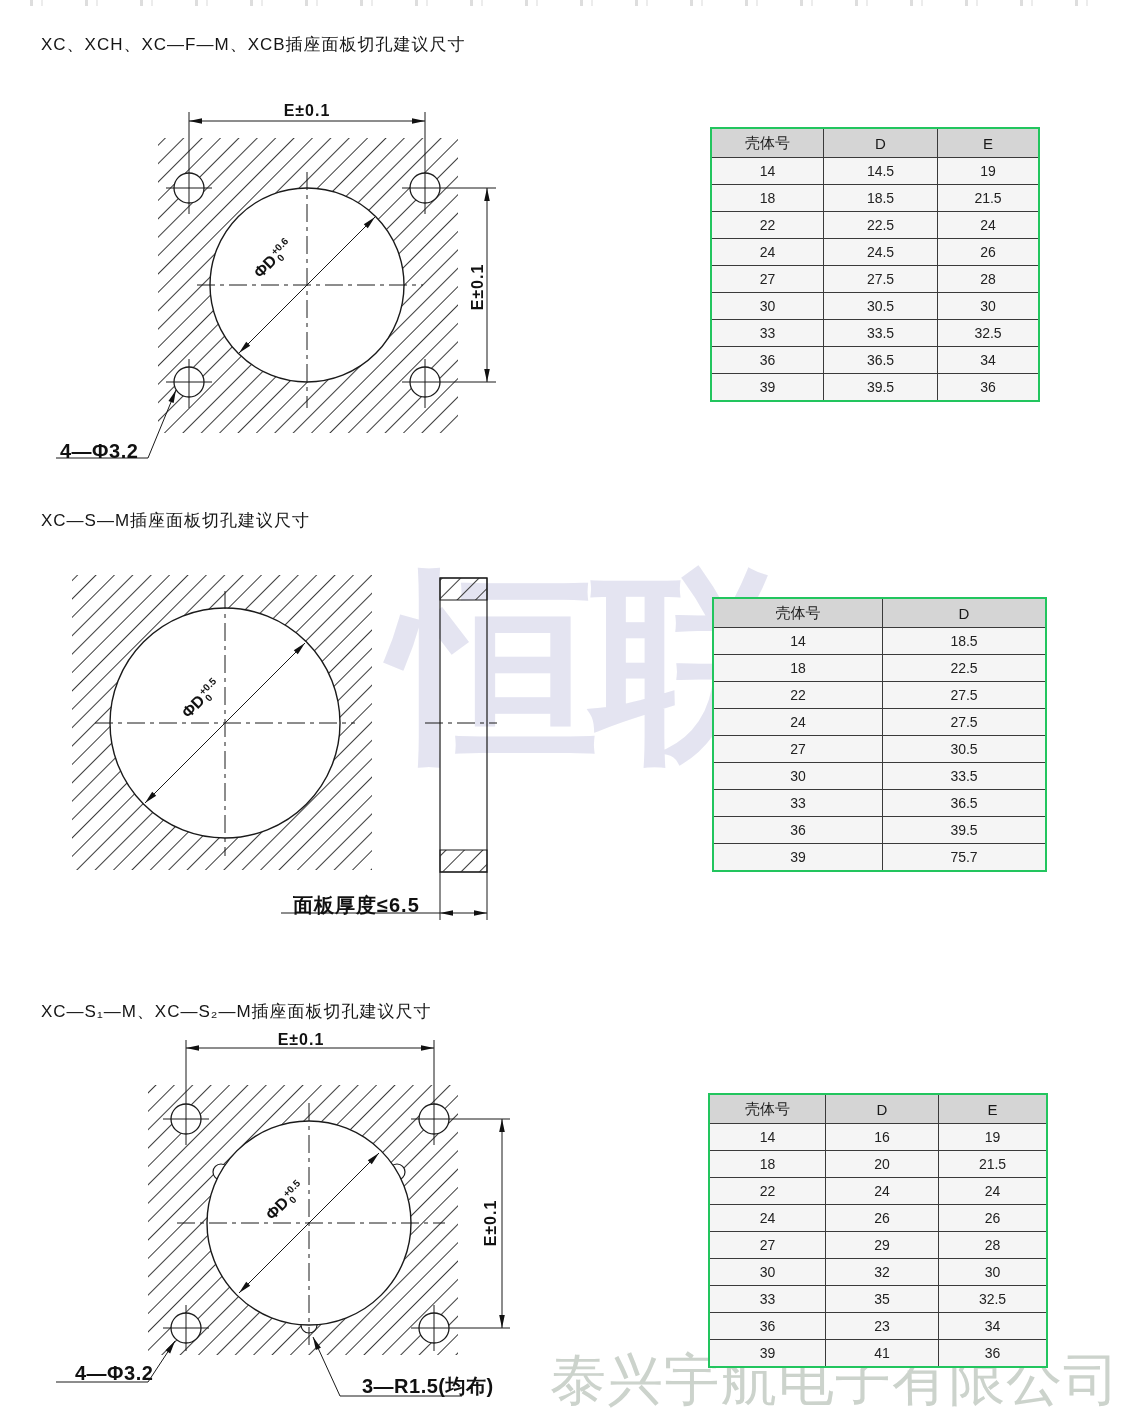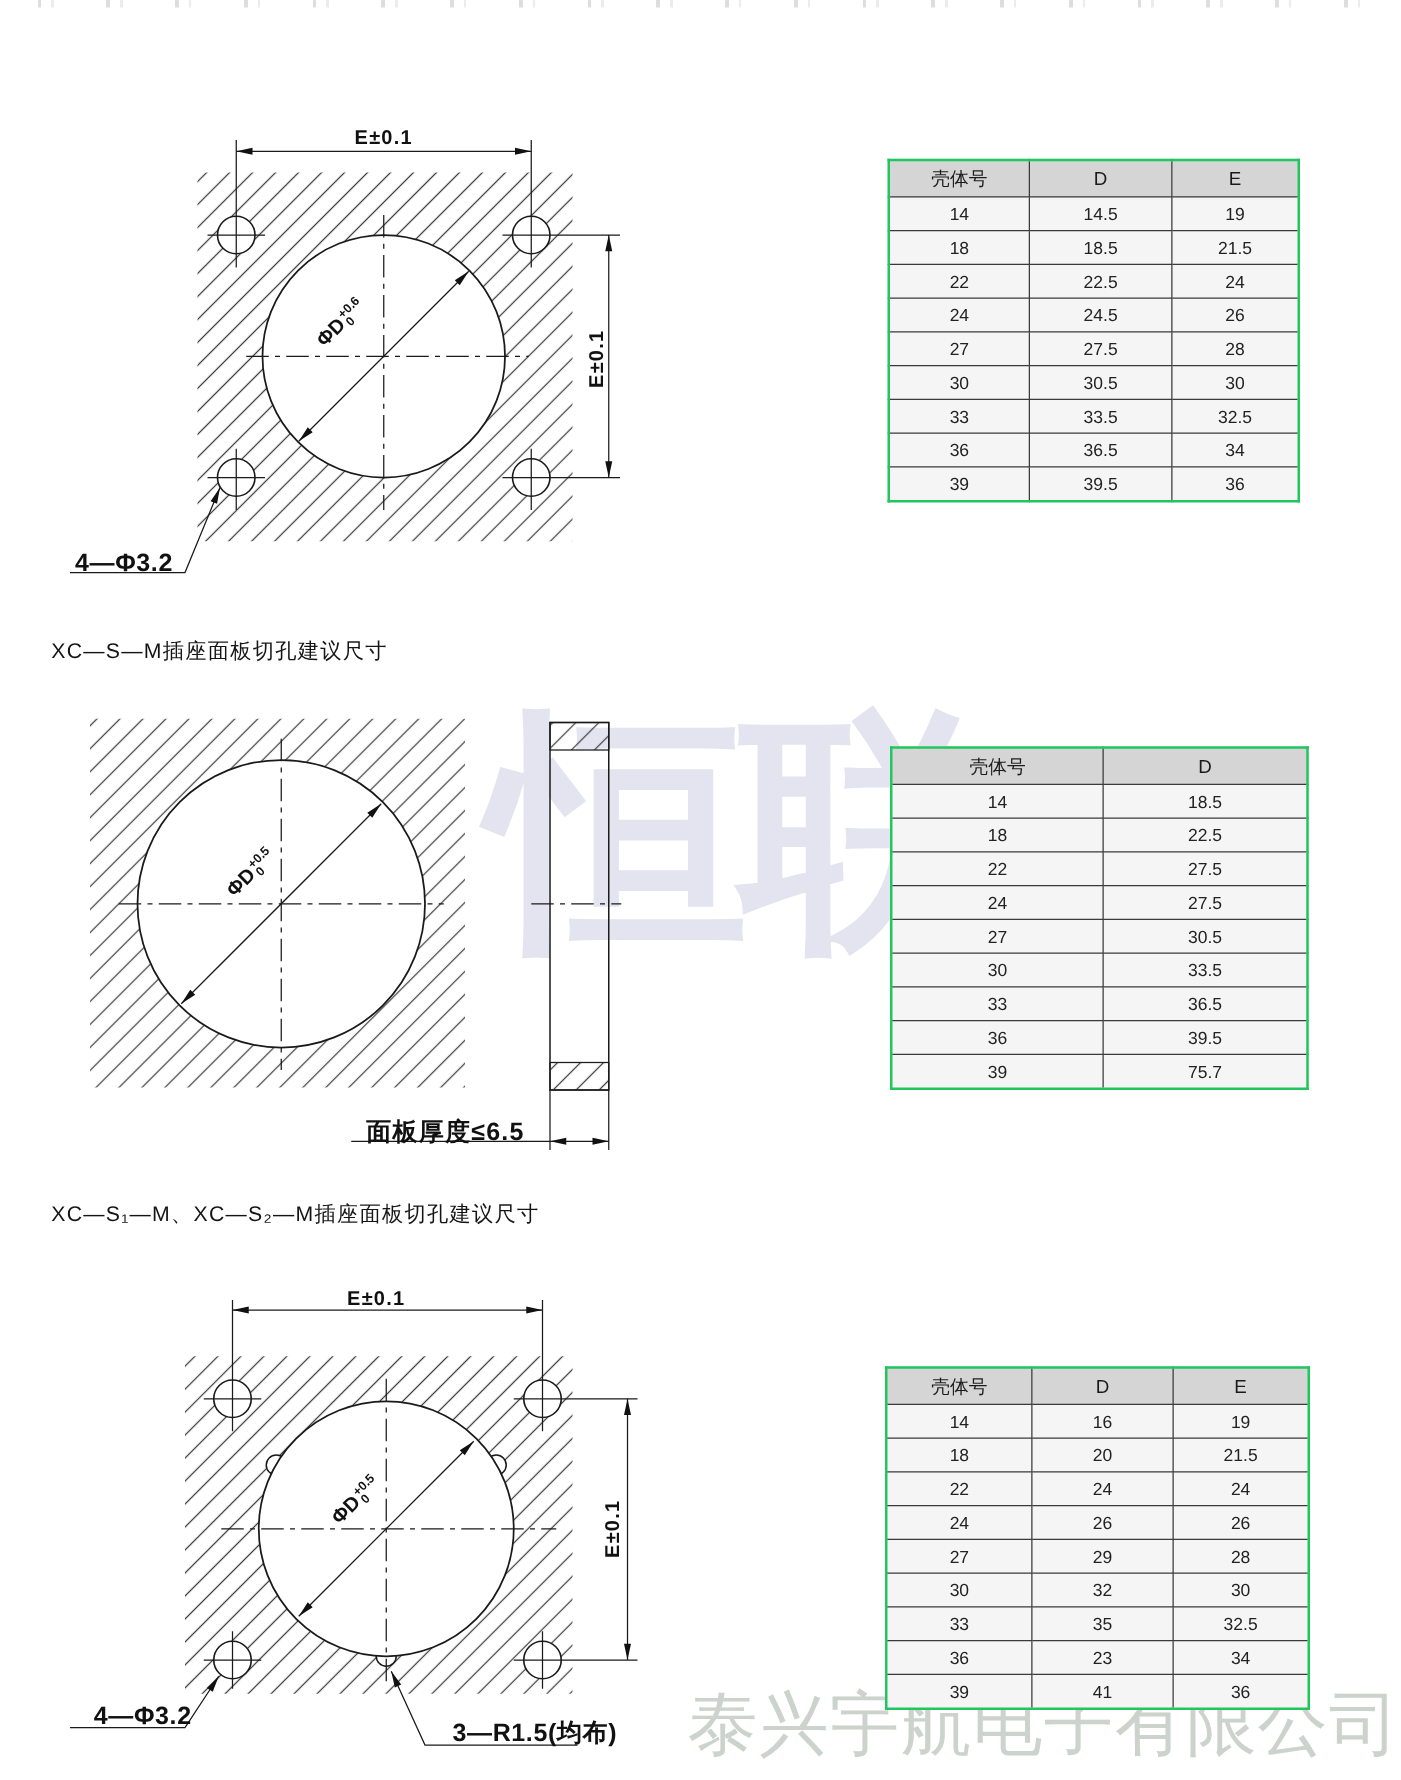--- a/index.html
+++ b/index.html
@@ -63,22 +63,23 @@
 </head>
 <body>
 
 <div class="page">
 
   <div class="top-strip"></div>
 
   <div class="wm-center">恒联</div>
   <div class="wm-bottom">泰兴宇航电子有限公司</div>
 
+  <div class="section-title" style="left:41px; top:33px;">XC、XCH、XC—F—M、XCB插座面板切孔建议尺寸</div>
   <div class="section-title" style="left:41px; top:509px;">XC—S—M插座面板切孔建议尺寸</div>
-  <div class="section-title" style="left:41px; top:960px;">XC—S₁—M、XC—S₂—M插座面板切孔建议尺寸</div>
+  <div class="section-title" style="left:41px; top:1000px;">XC—S₁—M、XC—S₂—M插座面板切孔建议尺寸</div>
 
   <svg class="drawings" width="1121" height="1424" viewBox="0 0 1121 1424">
     <defs>
       <pattern id="hatch" width="13" height="13" patternUnits="userSpaceOnUse" patternTransform="rotate(45)">
         <line x1="6.5" y1="-1" x2="6.5" y2="14" stroke="#3c3c3c" stroke-width="1"></line>
       </pattern>
       <marker id="arr" viewBox="0 0 14 8" refX="13.5" refY="4" markerWidth="14" markerHeight="8" orient="auto-start-reverse" markerUnits="userSpaceOnUse">
         <path d="M13.5,4 L0.5,1.2 L0.5,6.8 z" fill="#111"></path>
       </marker>
     </defs>

